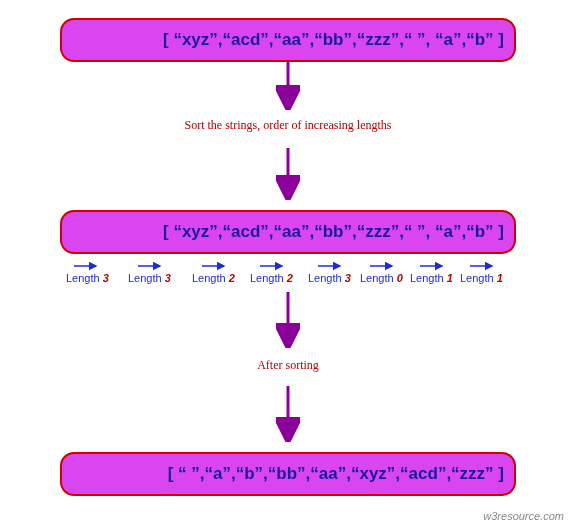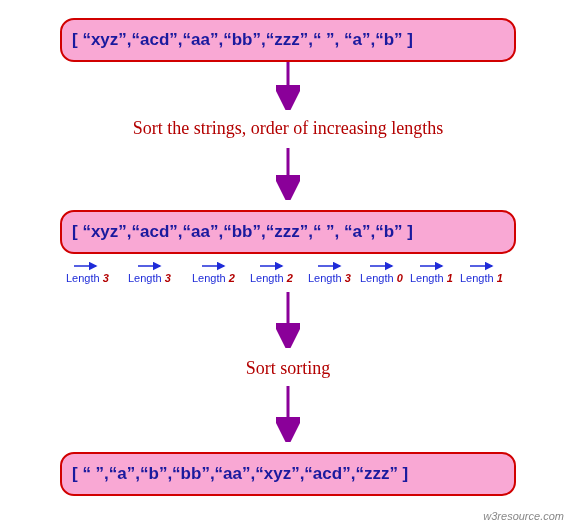--- a/index.html
+++ b/index.html
@@ -7,36 +7,36 @@
     margin: 0;
     padding: 0;
     width: 576px;
     height: 532px;
     background: #ffffff;
     font-family: Arial, Helvetica, sans-serif;
     position: relative;
   }
   .pill {
     position: absolute;
-    background: #f9a8d4;
+    background: #d946ef;
     border: 2px solid #d10000;
     border-radius: 14px;
     color: #1a1a9e;
     font-weight: bold;
     font-size: 17px;
     display: flex;
     align-items: center;
-    justify-content: flex-start;
+    justify-content: flex-end;
     white-space: nowrap;
     padding: 0 10px;
   }
   .caption {
     position: absolute;
     color: #b30000;
-    font-size: 18px;
+    font-size: 12px;
     font-family: Georgia, "Times New Roman", serif;
     text-align: center;
   }
   .arrow {
     position: absolute;
   }
   .arrow svg { display: block; }
   .length-label {
     position: absolute;
     font-size: 11px;
@@ -216,21 +216,21 @@
     <defs>
       <marker id="ah3" markerWidth="10" markerHeight="10" refX="5" refY="5" orient="auto">
         <path d="M0,0 L10,5 L0,10 Z" fill="#8a0099"></path>
       </marker>
     </defs>
     <line x1="12" y1="0" x2="12" y2="46" stroke="#8a0099" stroke-width="3" marker-end="url(#ah3)"></line>
   </svg>
 </div>
 
 <div class="caption" style="left:188px; top:358px; width:200px;">
-  <span>Sort sorting</span>
+  <span>After sorting</span>
 </div>
 
 <div class="arrow" style="left:276px; top:386px;">
   <svg width="24" height="56">
     <defs>
       <marker id="ah4" markerWidth="10" markerHeight="10" refX="5" refY="5" orient="auto">
         <path d="M0,0 L10,5 L0,10 Z" fill="#8a0099"></path>
       </marker>
     </defs>
     <line x1="12" y1="0" x2="12" y2="46" stroke="#8a0099" stroke-width="3" marker-end="url(#ah4)"></line>

